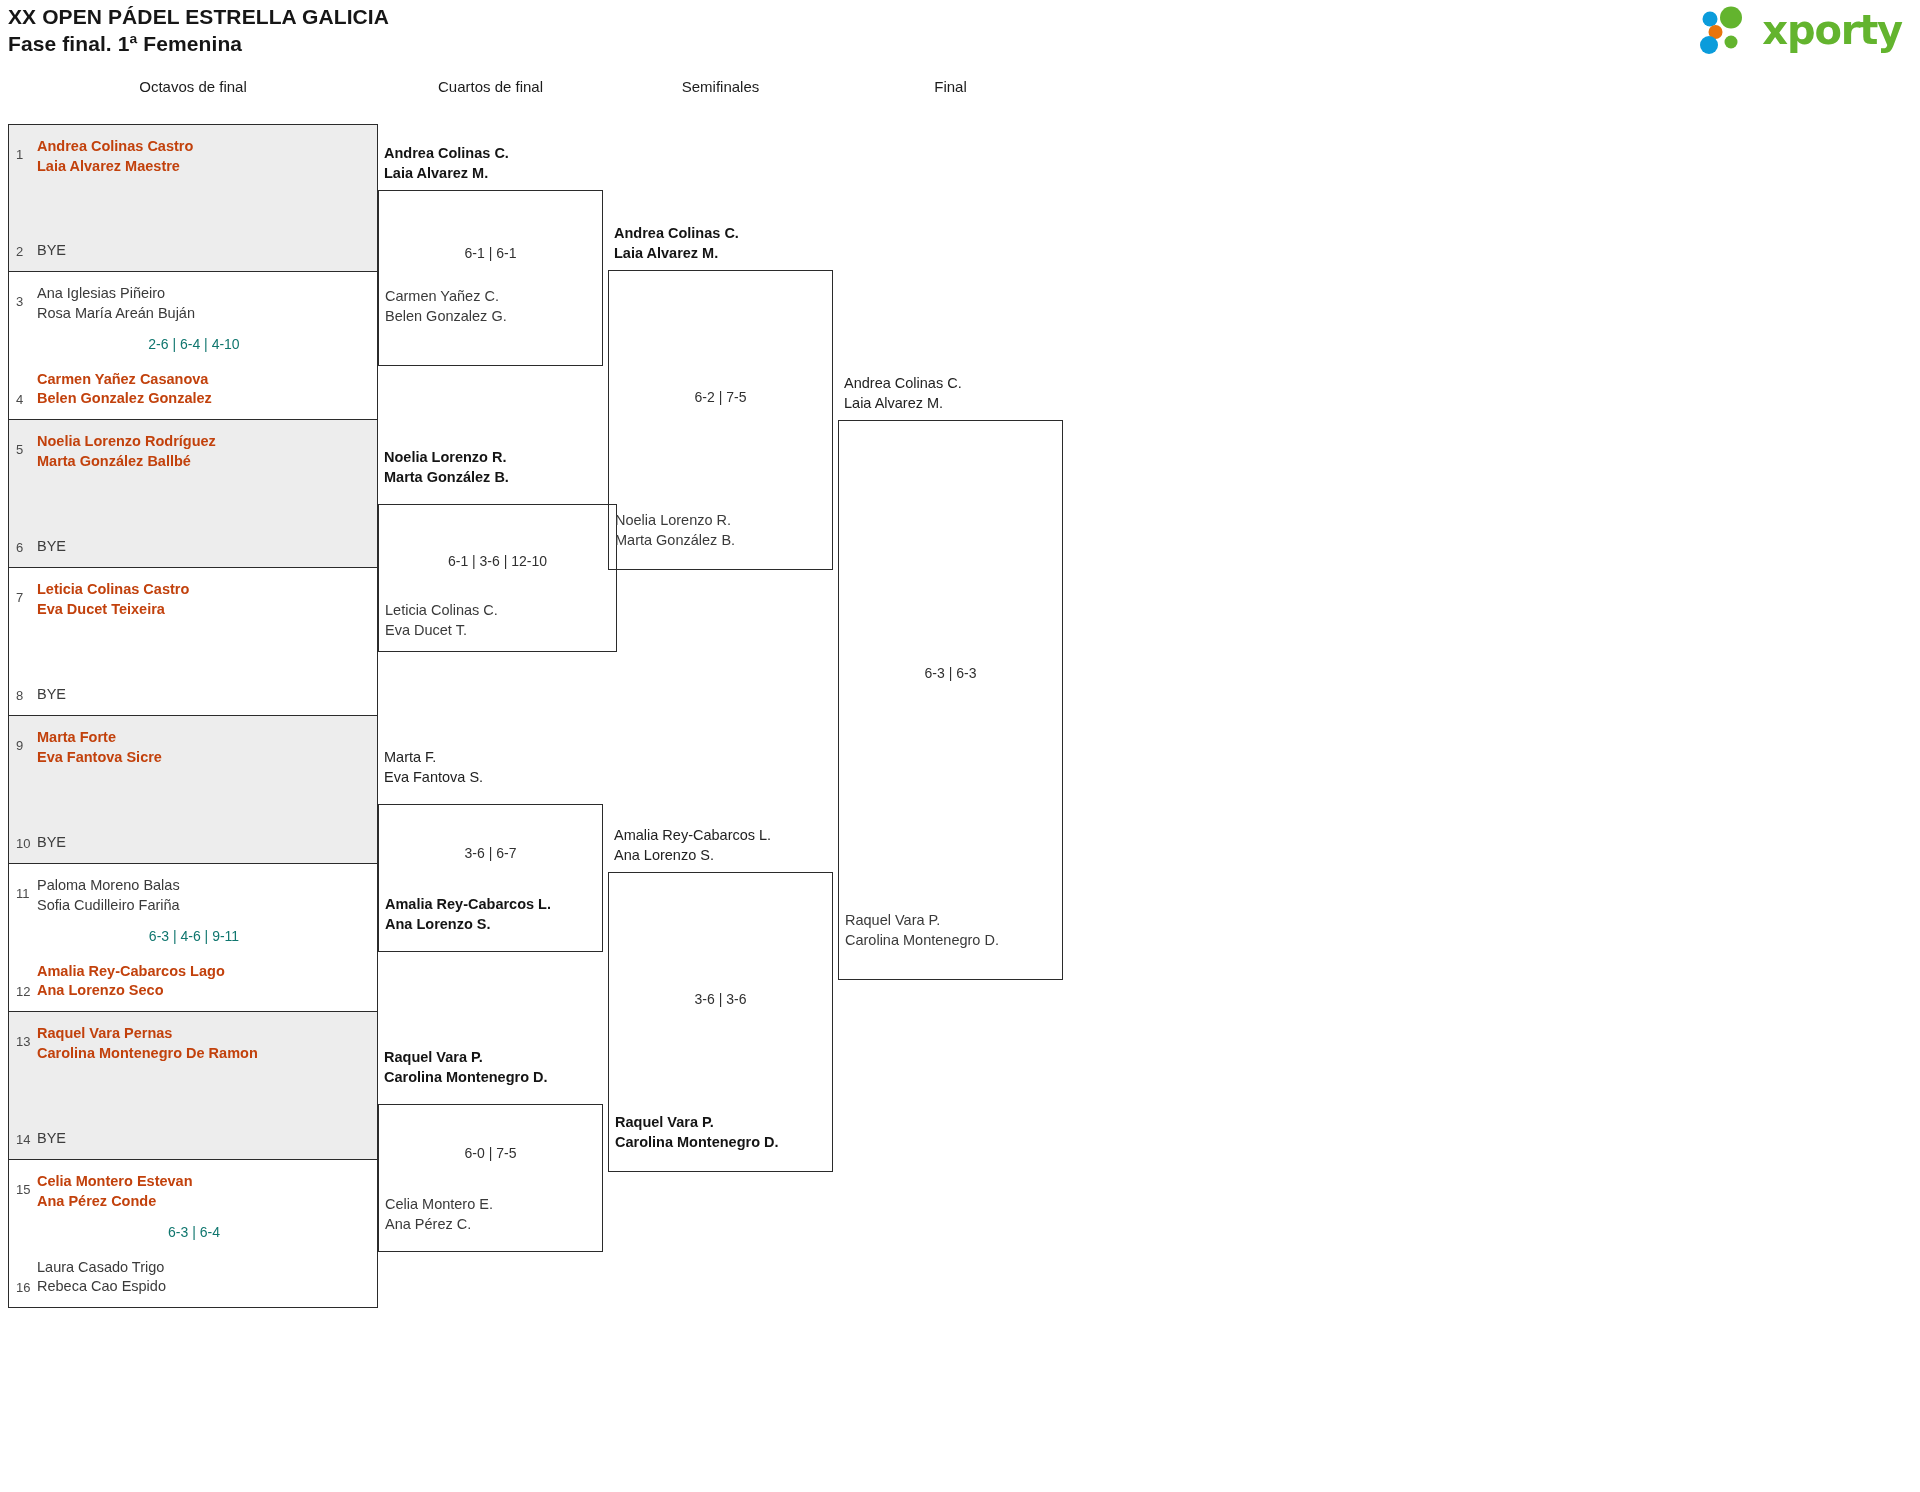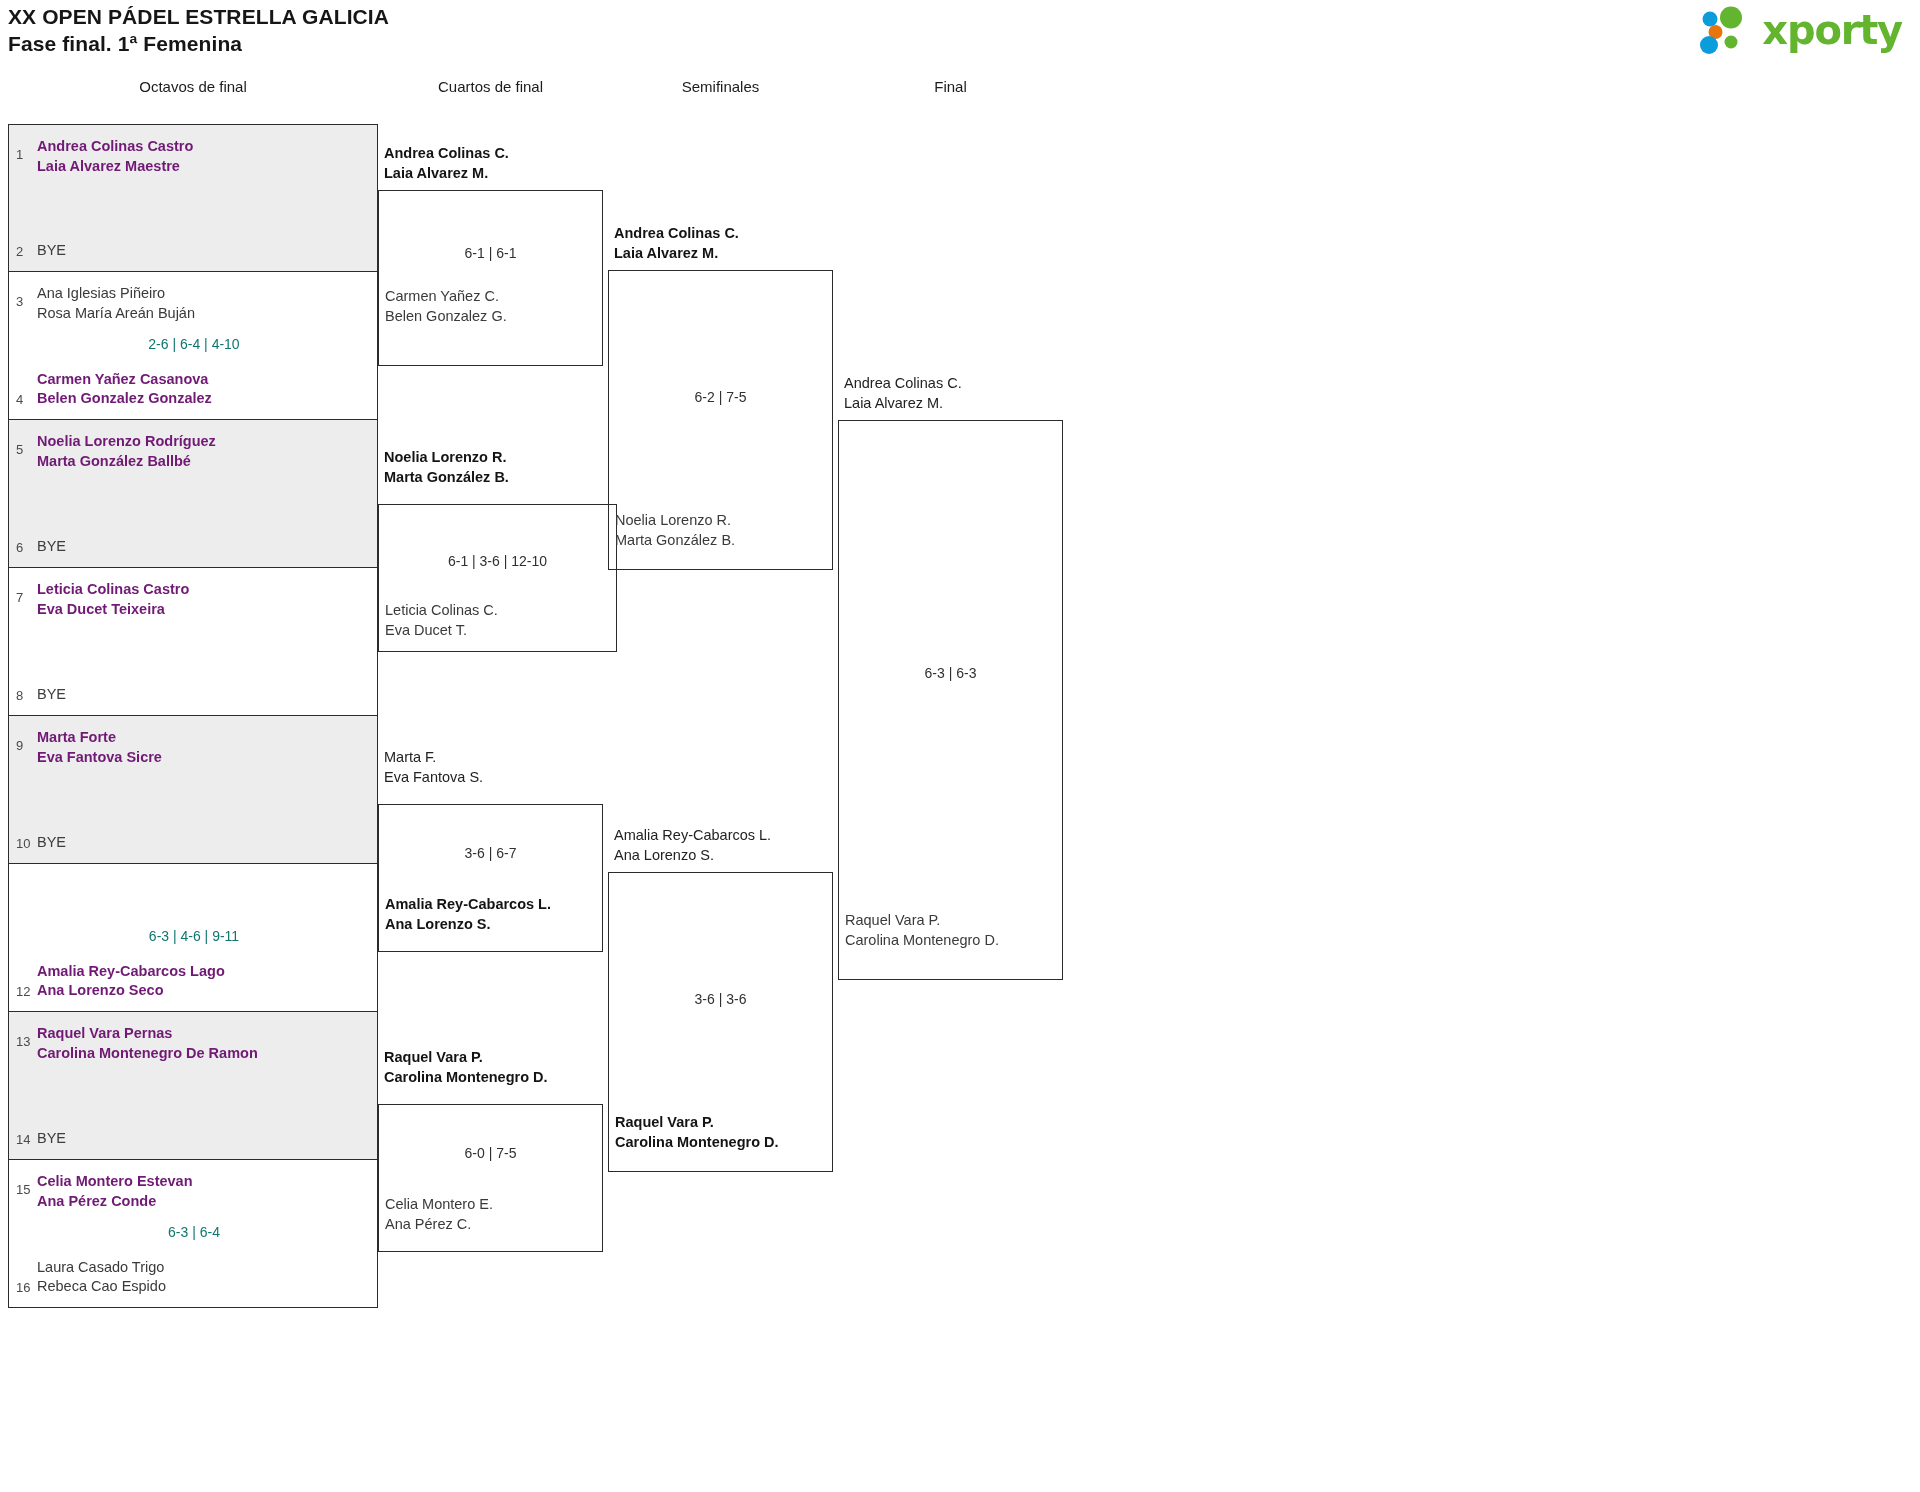--- a/index.html
+++ b/index.html
@@ -48,21 +48,21 @@
   .r16-block.shaded{background:#ededed;}
   .slot{position:absolute;left:0;width:370px;display:flex;align-items:flex-start;}
   .slot.top{top:12px;}
   .slot.bottom{bottom:10px;align-items:flex-end;}
   .seed{
     flex:0 0 28px;font-size:13px;color:#4a4a4a;
     text-align:left;padding-left:7px;box-sizing:border-box;
     line-height:1.38;position:relative;top:9px;
   }
   .slot.bottom .seed{top:0;}
-  .names{font-size:14.5px;line-height:1.36;color:#701a75;white-space:nowrap;}
+  .names{font-size:14.5px;line-height:1.36;color:#c2410c;white-space:nowrap;}
   .names.win{font-weight:700;}
   .names.lose{font-weight:400;color:#3a3a3a;}
   .bye{font-size:14.5px;font-weight:400;color:#3d3d3d;line-height:1.36;}
   .r16-score{
     position:absolute;left:0;width:370px;text-align:center;
     font-size:14px;color:#0f766e;font-weight:400;white-space:nowrap;
   }
   
   .match{position:absolute;}
   .match-winner{
@@ -187,20 +187,27 @@
       </span>
     </div>
     <div class="r16-score" style="top:64px;"></div>
     <div class="slot bottom">
       <span class="seed">10</span>
       <span class="bye">BYE</span>
     </div>
   </div>
 
   <div class="r16-block">
+    <div class="slot top">
+      <span class="seed">11</span>
+      <span class="names lose">
+        <span>Paloma Moreno Balas</span><br>
+        <span>Sofia Cudilleiro Fariña</span>
+      </span>
+    </div>
     <div class="r16-score" style="top:64px;">6-3 | 4-6 | 9-11</div>
     <div class="slot bottom">
       <span class="seed">12</span>
       <span class="names win">
         <span>Amalia Rey-Cabarcos Lago</span><br>
         <span>Ana Lorenzo Seco</span>
       </span>
     </div>
   </div>
 

